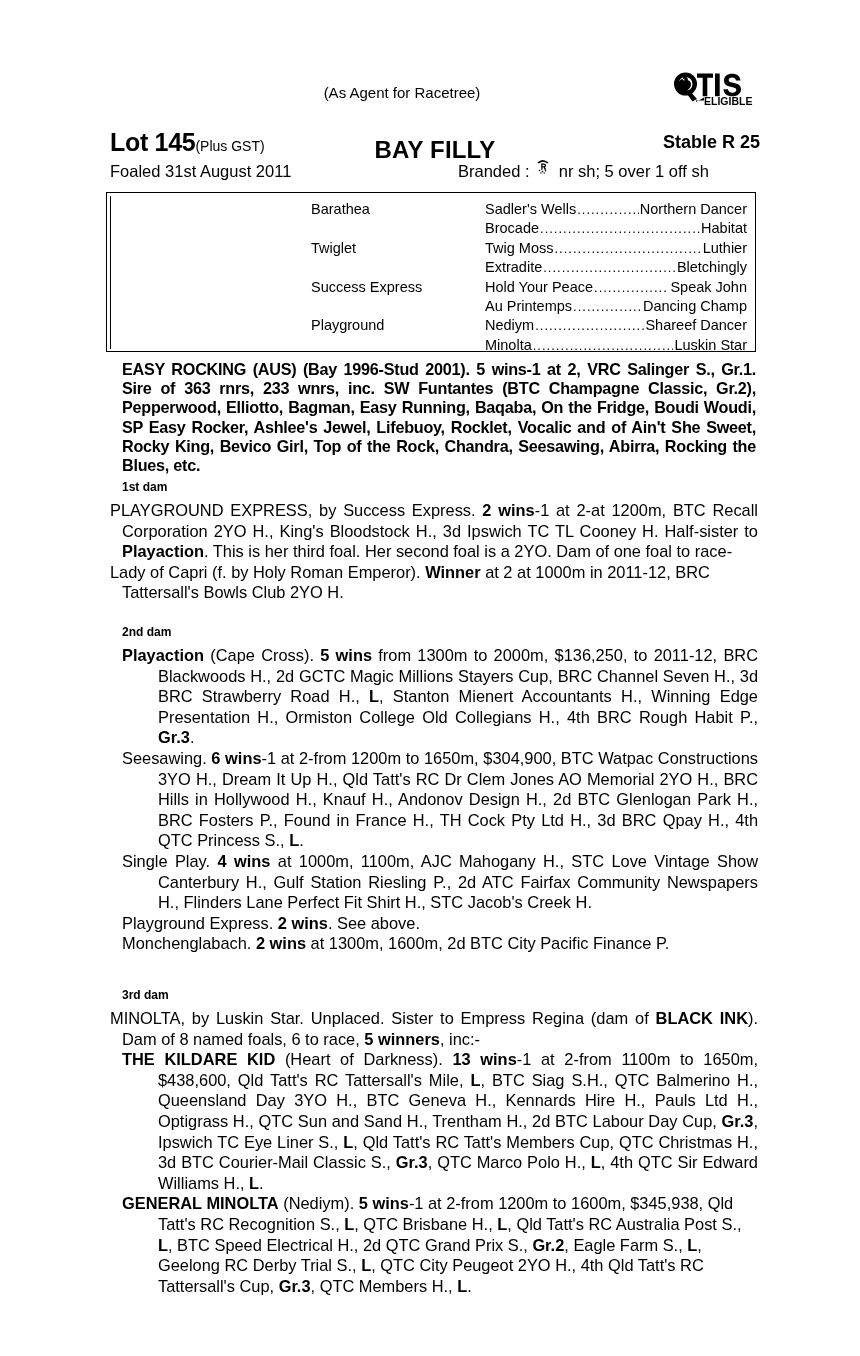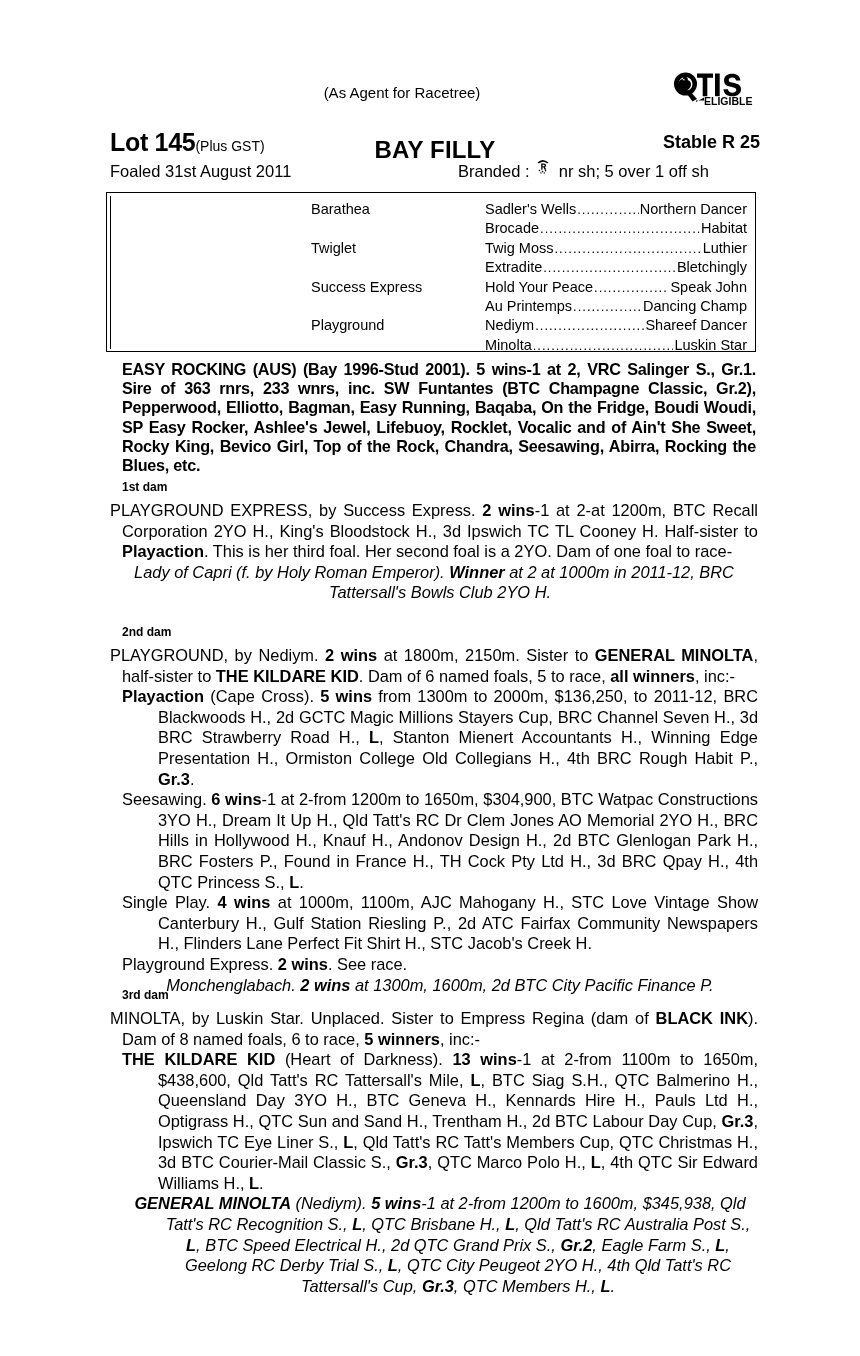--- a/index.html
+++ b/index.html
@@ -212,21 +212,21 @@
     line-height: 20.6px;
   }
   .entry {
     text-align: justify;
     padding-left: 48px;
     text-indent: -48px;
     margin: 0;
   }
   .entry.ind0 { padding-left: 12px; text-indent: -12px; }
   .entry.ind1 { padding-left: 48px; text-indent: -36px; }
-  .entry.last { text-align: center; font-style: italic; }
+  .entry.last { text-align: left; }
   b, strong { font-weight: bold; }
 </style>
 </head>
 <body>
 
 <div class="page">
 
   <div class="header">
     <div class="agent-line">(As Agent for Racetree)</div>
   </div>
@@ -334,25 +334,24 @@
   <div class="sire-summary">EASY ROCKING (AUS) (Bay 1996-Stud 2001). 5 wins-1 at 2, VRC Salinger S., Gr.1. Sire of 363 rnrs, 233 wnrs, inc. SW Funtantes (BTC Champagne Classic, Gr.2), Pepperwood, Elliotto, Bagman, Easy Running, Baqaba, On the Fridge, Boudi Woudi, SP Easy Rocker, Ashlee's Jewel, Lifebuoy, Rocklet, Vocalic and of Ain't She Sweet, Rocky King, Bevico Girl, Top of the Rock, Chandra, Seesawing, Abirra, Rocking the Blues, etc.</div>
 
   <div id="dams-root">
       <div class="dam-heading" style="top: 480px;">1st dam</div>
       <div class="dam-block" style="top: 500px;">
         <p class="entry ind0"><span>PLAYGROUND EXPRESS, by Success Express. </span><b>2 wins</b><span>-1 at 2-at 1200m, BTC Recall Corporation 2YO H., King's Bloodstock H., 3d Ipswich TC TL Cooney H. Half-sister to </span><b>Playaction</b><span>. This is her third foal. Her second foal is a 2YO. Dam of one foal to race-</span></p>
         <p class="entry ind0 last"><span>Lady of Capri (f. by Holy Roman Emperor). </span><b>Winner</b><span> at 2 at 1000m in 2011-12, BRC Tattersall's Bowls Club 2YO H.</span></p>
       </div>
       <div class="dam-heading" style="top: 625px;">2nd dam</div>
       <div class="dam-block" style="top: 645px;">
-        <p class="entry ind0"><span>PLAYGROUND, by Nediym. </span><b>2 wins</b><span> at 1800m, 2150m. Sister to </span><b>GENERAL MINOLTA</b><span>, half-sister to </span><b>THE KILDARE KID</b><span>. Dam of 6 named foals, 5 to race, </span><b>all winners</b><span>, inc:-</span></p>
         <p class="entry ind1"><b>Playaction</b><span> (Cape Cross). </span><b>5 wins</b><span> from 1300m to 2000m, $136,250, to 2011-12, BRC Blackwoods H., 2d GCTC Magic Millions Stayers Cup, BRC Channel Seven H., 3d BRC Strawberry Road H., </span><b>L</b><span>, Stanton Mienert Accountants H., Winning Edge Presentation H., Ormiston College Old Collegians H., 4th BRC Rough Habit P., </span><b>Gr.3</b><span>.</span></p>
         <p class="entry ind1"><span>Seesawing. </span><b>6 wins</b><span>-1 at 2-from 1200m to 1650m, $304,900, BTC Watpac Constructions 3YO H., Dream It Up H., Qld Tatt's RC Dr Clem Jones AO Memorial 2YO H., BRC Hills in Hollywood H., Knauf H., Andonov Design H., 2d BTC Glenlogan Park H., BRC Fosters P., Found in France H., TH Cock Pty Ltd H., 3d BRC Qpay H., 4th QTC Princess S., </span><b>L</b><span>.</span></p>
         <p class="entry ind1"><span>Single Play. </span><b>4 wins</b><span> at 1000m, 1100m, AJC Mahogany H., STC Love Vintage Show Canterbury H., Gulf Station Riesling P., 2d ATC Fairfax Community Newspapers H., Flinders Lane Perfect Fit Shirt H., STC Jacob's Creek H.</span></p>
-        <p class="entry ind1"><span>Playground Express. </span><b>2 wins</b><span>. See race.</span></p>
+        <p class="entry ind1"><span>Playground Express. </span><b>2 wins</b><span>. See above.</span></p>
         <p class="entry ind1 last"><span>Monchenglabach. </span><b>2 wins</b><span> at 1300m, 1600m, 2d BTC City Pacific Finance P.</span></p>
       </div>
       <div class="dam-heading" style="top: 988px;">3rd dam</div>
       <div class="dam-block" style="top: 1008px;">
         <p class="entry ind0"><span>MINOLTA, by Luskin Star. Unplaced. Sister to Empress Regina (dam of </span><b>BLACK INK</b><span>). Dam of 8 named foals, 6 to race, </span><b>5 winners</b><span>, inc:-</span></p>
         <p class="entry ind1"><b>THE KILDARE KID</b><span> (Heart of Darkness). </span><b>13 wins</b><span>-1 at 2-from 1100m to 1650m, $438,600, Qld Tatt's RC Tattersall's Mile, </span><b>L</b><span>, BTC Siag S.H., QTC Balmerino H., Queensland Day 3YO H., BTC Geneva H., Kennards Hire H., Pauls Ltd H., Optigrass H., QTC Sun and Sand H., Trentham H., 2d BTC Labour Day Cup, </span><b>Gr.3</b><span>, Ipswich TC Eye Liner S., </span><b>L</b><span>, Qld Tatt's RC Tatt's Members Cup, QTC Christmas H., 3d BTC Courier-Mail Classic S., </span><b>Gr.3</b><span>, QTC Marco Polo H., </span><b>L</b><span>, 4th QTC Sir Edward Williams H., </span><b>L</b><span>.</span></p>
         <p class="entry ind1 last"><b>GENERAL MINOLTA</b><span> (Nediym). </span><b>5 wins</b><span>-1 at 2-from 1200m to 1600m, $345,938, Qld Tatt's RC Recognition S., </span><b>L</b><span>, QTC Brisbane H., </span><b>L</b><span>, Qld Tatt's RC Australia Post S., </span><b>L</b><span>, BTC Speed Electrical H., 2d QTC Grand Prix S., </span><b>Gr.2</b><span>, Eagle Farm S., </span><b>L</b><span>, Geelong RC Derby Trial S., </span><b>L</b><span>, QTC City Peugeot 2YO H., 4th Qld Tatt's RC Tattersall's Cup, </span><b>Gr.3</b><span>, QTC Members H., </span><b>L</b><span>.</span></p>
       </div>
     </div>
 

